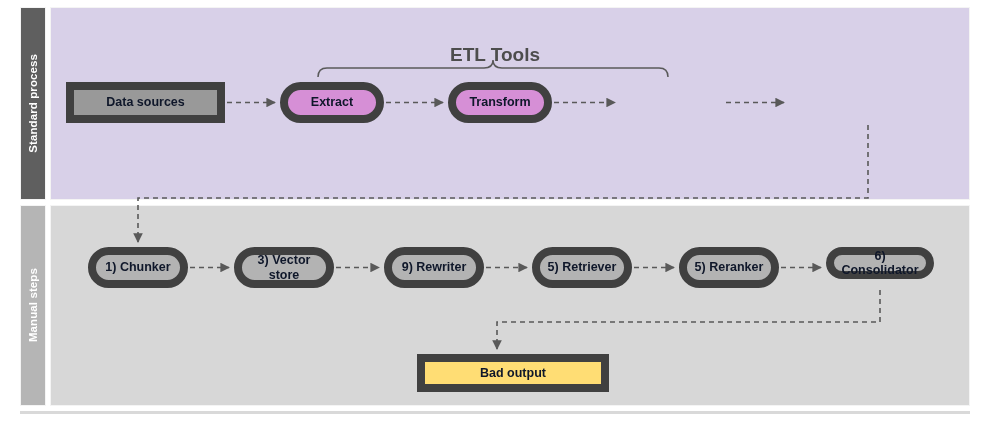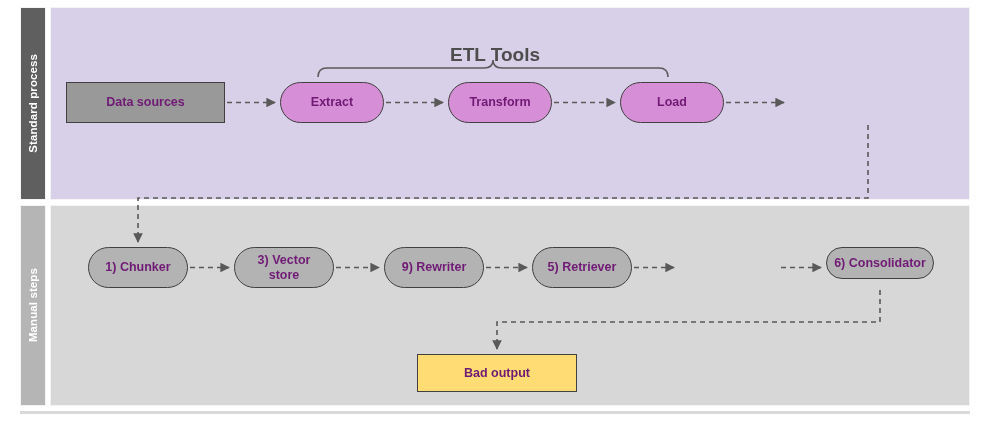--- a/index.html
+++ b/index.html
@@ -69,25 +69,25 @@
   }
 
   
   .node {
     position: absolute;
     box-sizing: border-box;
     display: flex;
     align-items: center;
     justify-content: center;
     text-align: center;
-    color: #701a75;
+    color: #0f172a;
     font-weight: bold;
     font-size: 12.5px;
     line-height: 1.15;
-    border: 1px solid #404040;
+    border: 8px solid #404040;
     padding: 2px 6px;
   }
   .node.rect { border-radius: 0; }
   .node.pill { border-radius: 999px; }
   .node.gray { background: #999999; }
   .node.purple { background: #d68fd6; }
   .node.softgray { background: #b3b3b3; }
   .node.yellow { background: #ffdd74; }
 
   
@@ -97,21 +97,21 @@
   #node-load           { left: 620px; top: 82px;  width: 104px; height: 41px; }
   #node-data-warehouse { left: 789px; top: 82px;  width: 155px; height: 41px; }
 
   
   #node-chunker      { left: 88px;  top: 247px; width: 100px; height: 41px; }
   #node-vector-store { left: 234px; top: 247px; width: 100px; height: 41px; }
   #node-rewriter     { left: 384px; top: 247px; width: 100px; height: 41px; }
   #node-retriever    { left: 532px; top: 247px; width: 100px; height: 41px; }
   #node-reranker     { left: 679px; top: 247px; width: 100px; height: 41px; }
   #node-consolidator { left: 826px; top: 247px; width: 108px; height: 32px; }
-  #node-bad-output   { left: 417px; top: 354px; width: 160px; height: 38px; }
+  #node-bad-output   { left: 417px; top: 354px; width: 192px; height: 38px; }
 
   
   #etl-tools-label {
     position: absolute;
     left: 420px; top: 44px;
     width: 150px;
     text-align: center;
     font-size: 19px;
     font-weight: bold;
     color: #4d4d4d;
@@ -171,36 +171,36 @@
 
   <div class="node rect gray" id="node-data-sources">
     <span>Data sources</span>
   </div>
   <div class="node pill purple" id="node-transform">
     <span>Transform</span>
   </div>
   <div class="node pill purple" id="node-extract">
     <span>Extract</span>
   </div>
-  <div class="node pill purple" id="node-load">
-    <span>Load</span>
-  </div>
 
   <div class="node pill softgray" id="node-chunker">
     <span>1) Chunker</span>
   </div>
   <div class="node pill softgray" id="node-vector-store">
     <span>3) Vector store</span>
   </div>
   <div class="node pill softgray" id="node-rewriter">
     <span>9) Rewriter</span>
   </div>
   <div class="node pill softgray" id="node-retriever">
     <span>5) Retriever</span>
   </div>
+  <div class="node pill softgray" id="node-reranker">
+    <span>5) Reranker</span>
+  </div>
   <div class="node pill softgray" id="node-consolidator">
     <span>6) Consolidator</span>
   </div>
 
   <div class="node rect yellow" id="node-bad-output">
     <span>Bad output</span>
   </div>
 
 </div>
 

